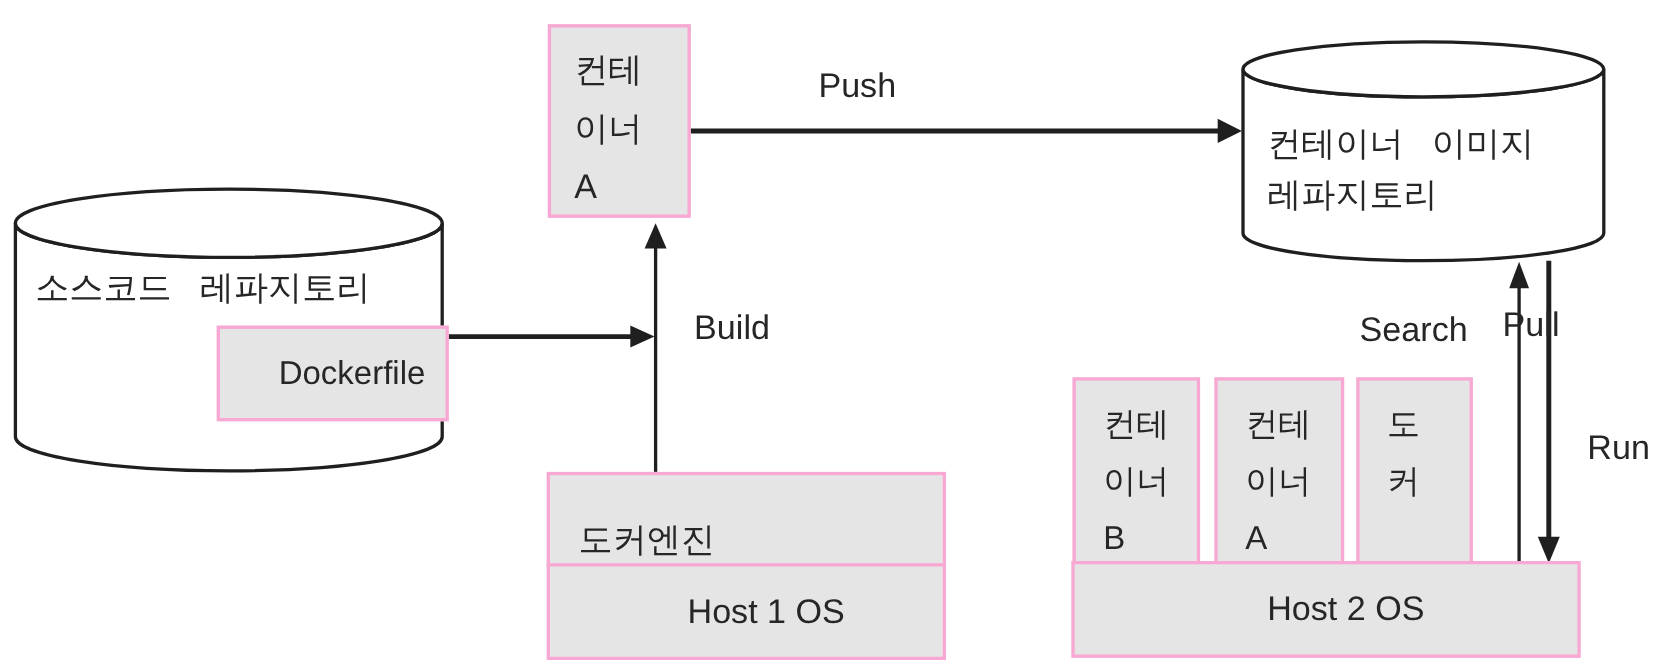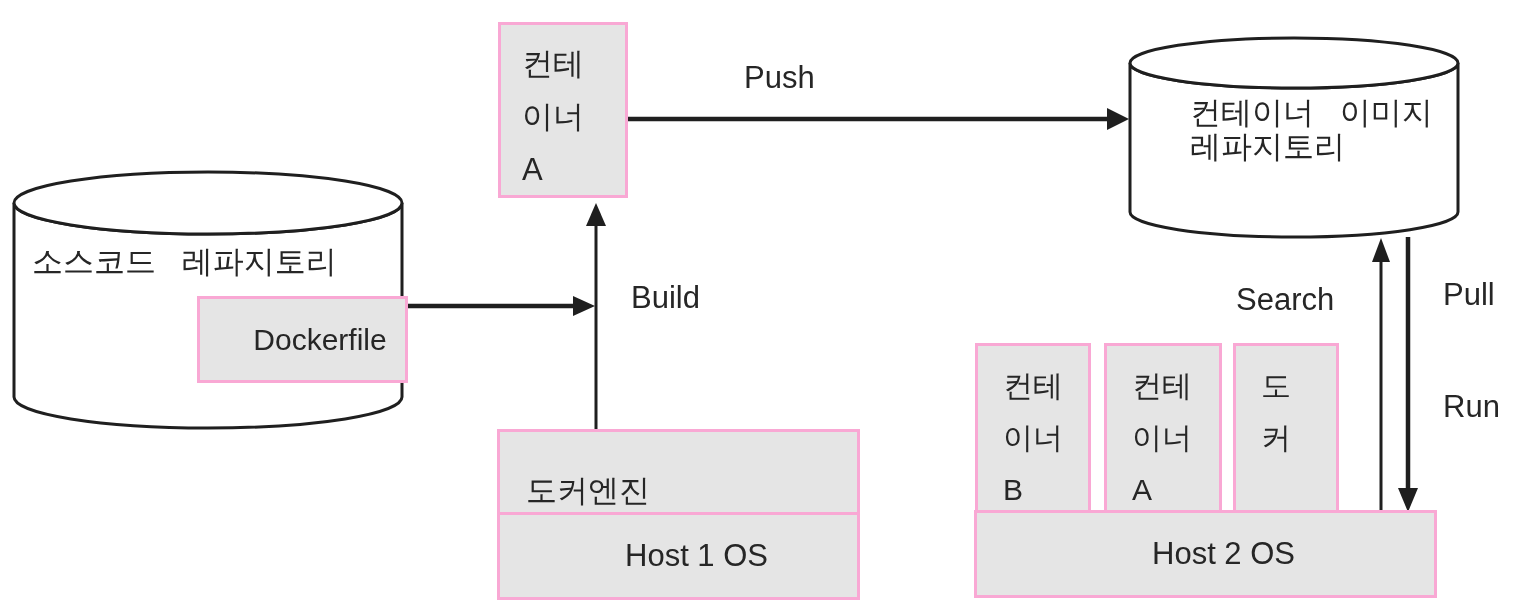--- a/index.html
+++ b/index.html
@@ -52,25 +52,25 @@
   }
   .container-a-box { left: 498px; top: 22px; width: 130px; height: 176px; padding: 12px 0 0 21px; }
   .engine-box { left: 497px; top: 429px; width: 363px; height: 86px; padding-left: 26px; }
   .host1-box  { left: 497px; top: 512px; width: 363px; height: 88px; }
   .h2c-b { left: 975px;  top: 343px; width: 116px; height: 170px; padding: 14px 0 0 25px; }
   .h2c-a { left: 1104px; top: 343px; width: 118px; height: 170px; padding: 14px 0 0 25px; }
   .h2c-d { left: 1233px; top: 343px; width: 106px; height: 170px; padding: 14px 0 0 25px; }
   .h2c-b .ml, .h2c-a .ml, .h2c-d .ml { font-size: 30px; line-height: 52px; }
   .host2-box { left: 974px; top: 510px; width: 463px; height: 88px; }
   .src-label   { left: 32px;  top: 244px; }
-  .repo2-label { left: 1152px; top: 96px; white-space: pre-line; line-height: 34px; margin-left: 38px; }
+  .repo2-label { left: 1152px; top: 108px; white-space: pre-line; line-height: 46px; }
   .push-label   { left: 744px;  top: 60px; }
   .build-label  { left: 631px;  top: 280px; }
   .search-label { left: 1236px; top: 282px; }
-  .pull-label   { left: 1443px; top: 277px; }
+  .pull-label   { left: 1366px; top: 277px; }
   .run-label    { left: 1443px; top: 389px; }
 </style>
 </head>
 <body>
 
 <div class="canvas">
 
   <svg class="shapes" width="1513" height="611" viewBox="0 0 1513 611">
 
     <g fill="#ffffff" stroke="#1f1f1f" stroke-width="3">

